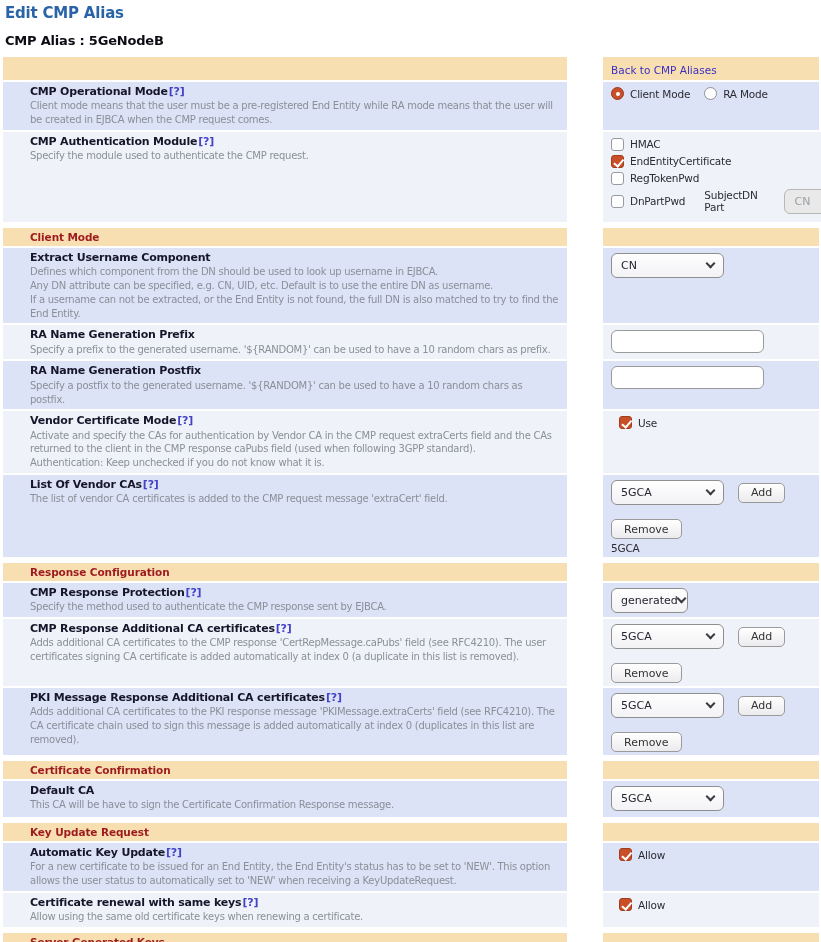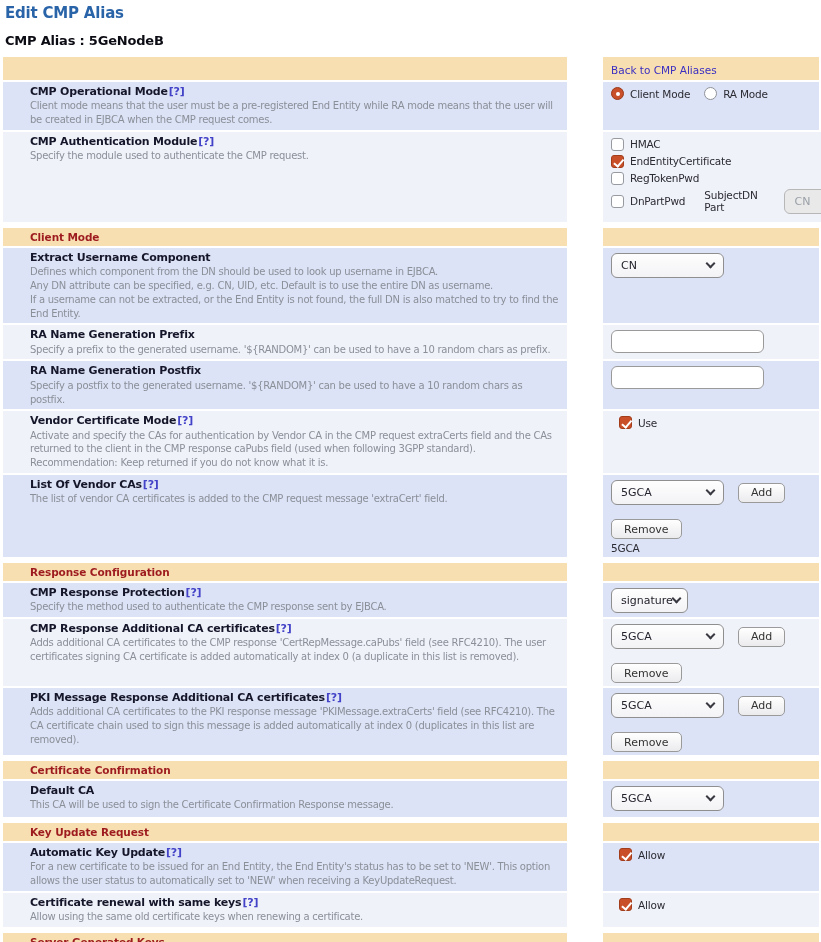--- a/index.html
+++ b/index.html
@@ -221,21 +221,21 @@
       <div class="rc">
         <input class="txt" type="text" value="" style="">
       </div>
     </div>
   </div>
 
   <div class="tr lite r-vendor">
     <div class="td td-l">
       <div class="lbl"><span>Vendor Certificate Mode</span><a class="help">[?]</a></div>
       <div class="desc">Activate and specify the CAs for authentication by Vendor CA in the CMP request extraCerts field and the CAs returned to the client in the CMP response caPubs field (used when following 3GPP standard).</div>
-      <div class="desc">Recommendation: Keep returned if you do not know what it is.</div>
+      <div class="desc">Authentication: Keep unchecked if you do not know what it is.</div>
     </div>
     <div class="td td-r">
       <div class="rc top">
         <label class="cbrow">
           <span class="cb checked"></span>
           <span class="cblbl">Use</span>
         </label>
       </div>
     </div>
   </div>
@@ -266,21 +266,21 @@
   </div>
 
   <div class="tr blue r-protect">
     <div class="td td-l">
       <div class="lbl"><span>CMP Response Protection</span><a class="help">[?]</a></div>
       <div class="desc">Specify the method used to authenticate the CMP response sent by EJBCA.</div>
     </div>
     <div class="td td-r">
       <div class="rc">
         <div class="select sm">
-          <span>signature</span>
+          <span>generated</span>
           <span class="chev"></span>
         </div>
       </div>
     </div>
   </div>
 
   <div class="tr lite r-cacerts">
     <div class="td td-l">
       <div class="lbl"><span>CMP Response Additional CA certificates</span><a class="help">[?]</a></div>
       <div class="desc">Adds additional CA certificates to the CMP response 'CertRepMessage.caPubs' field (see RFC4210). The user certificates signing CA certificate is added automatically at index 0 (a duplicate in this list is removed).</div>
@@ -317,21 +317,21 @@
   <div class="tr sect wheat">
     <div class="td td-l">
         <span class="sect-title">Certificate Confirmation</span>
       </div>
     <div class="td td-r"></div>
   </div>
 
   <div class="tr blue r-defaultca">
     <div class="td td-l">
       <div class="lbl"><span>Default CA</span></div>
-      <div class="desc">This CA will be used to sign the Certificate Confirmation Response message.</div>
+      <div class="desc">This CA will be have to sign the Certificate Confirmation Response message.</div>
     </div>
     <div class="td td-r">
       <div class="rc">
         <div class="select">
           <span>5GCA</span>
           <span class="chev"></span>
         </div>
       </div>
     </div>
   </div>

